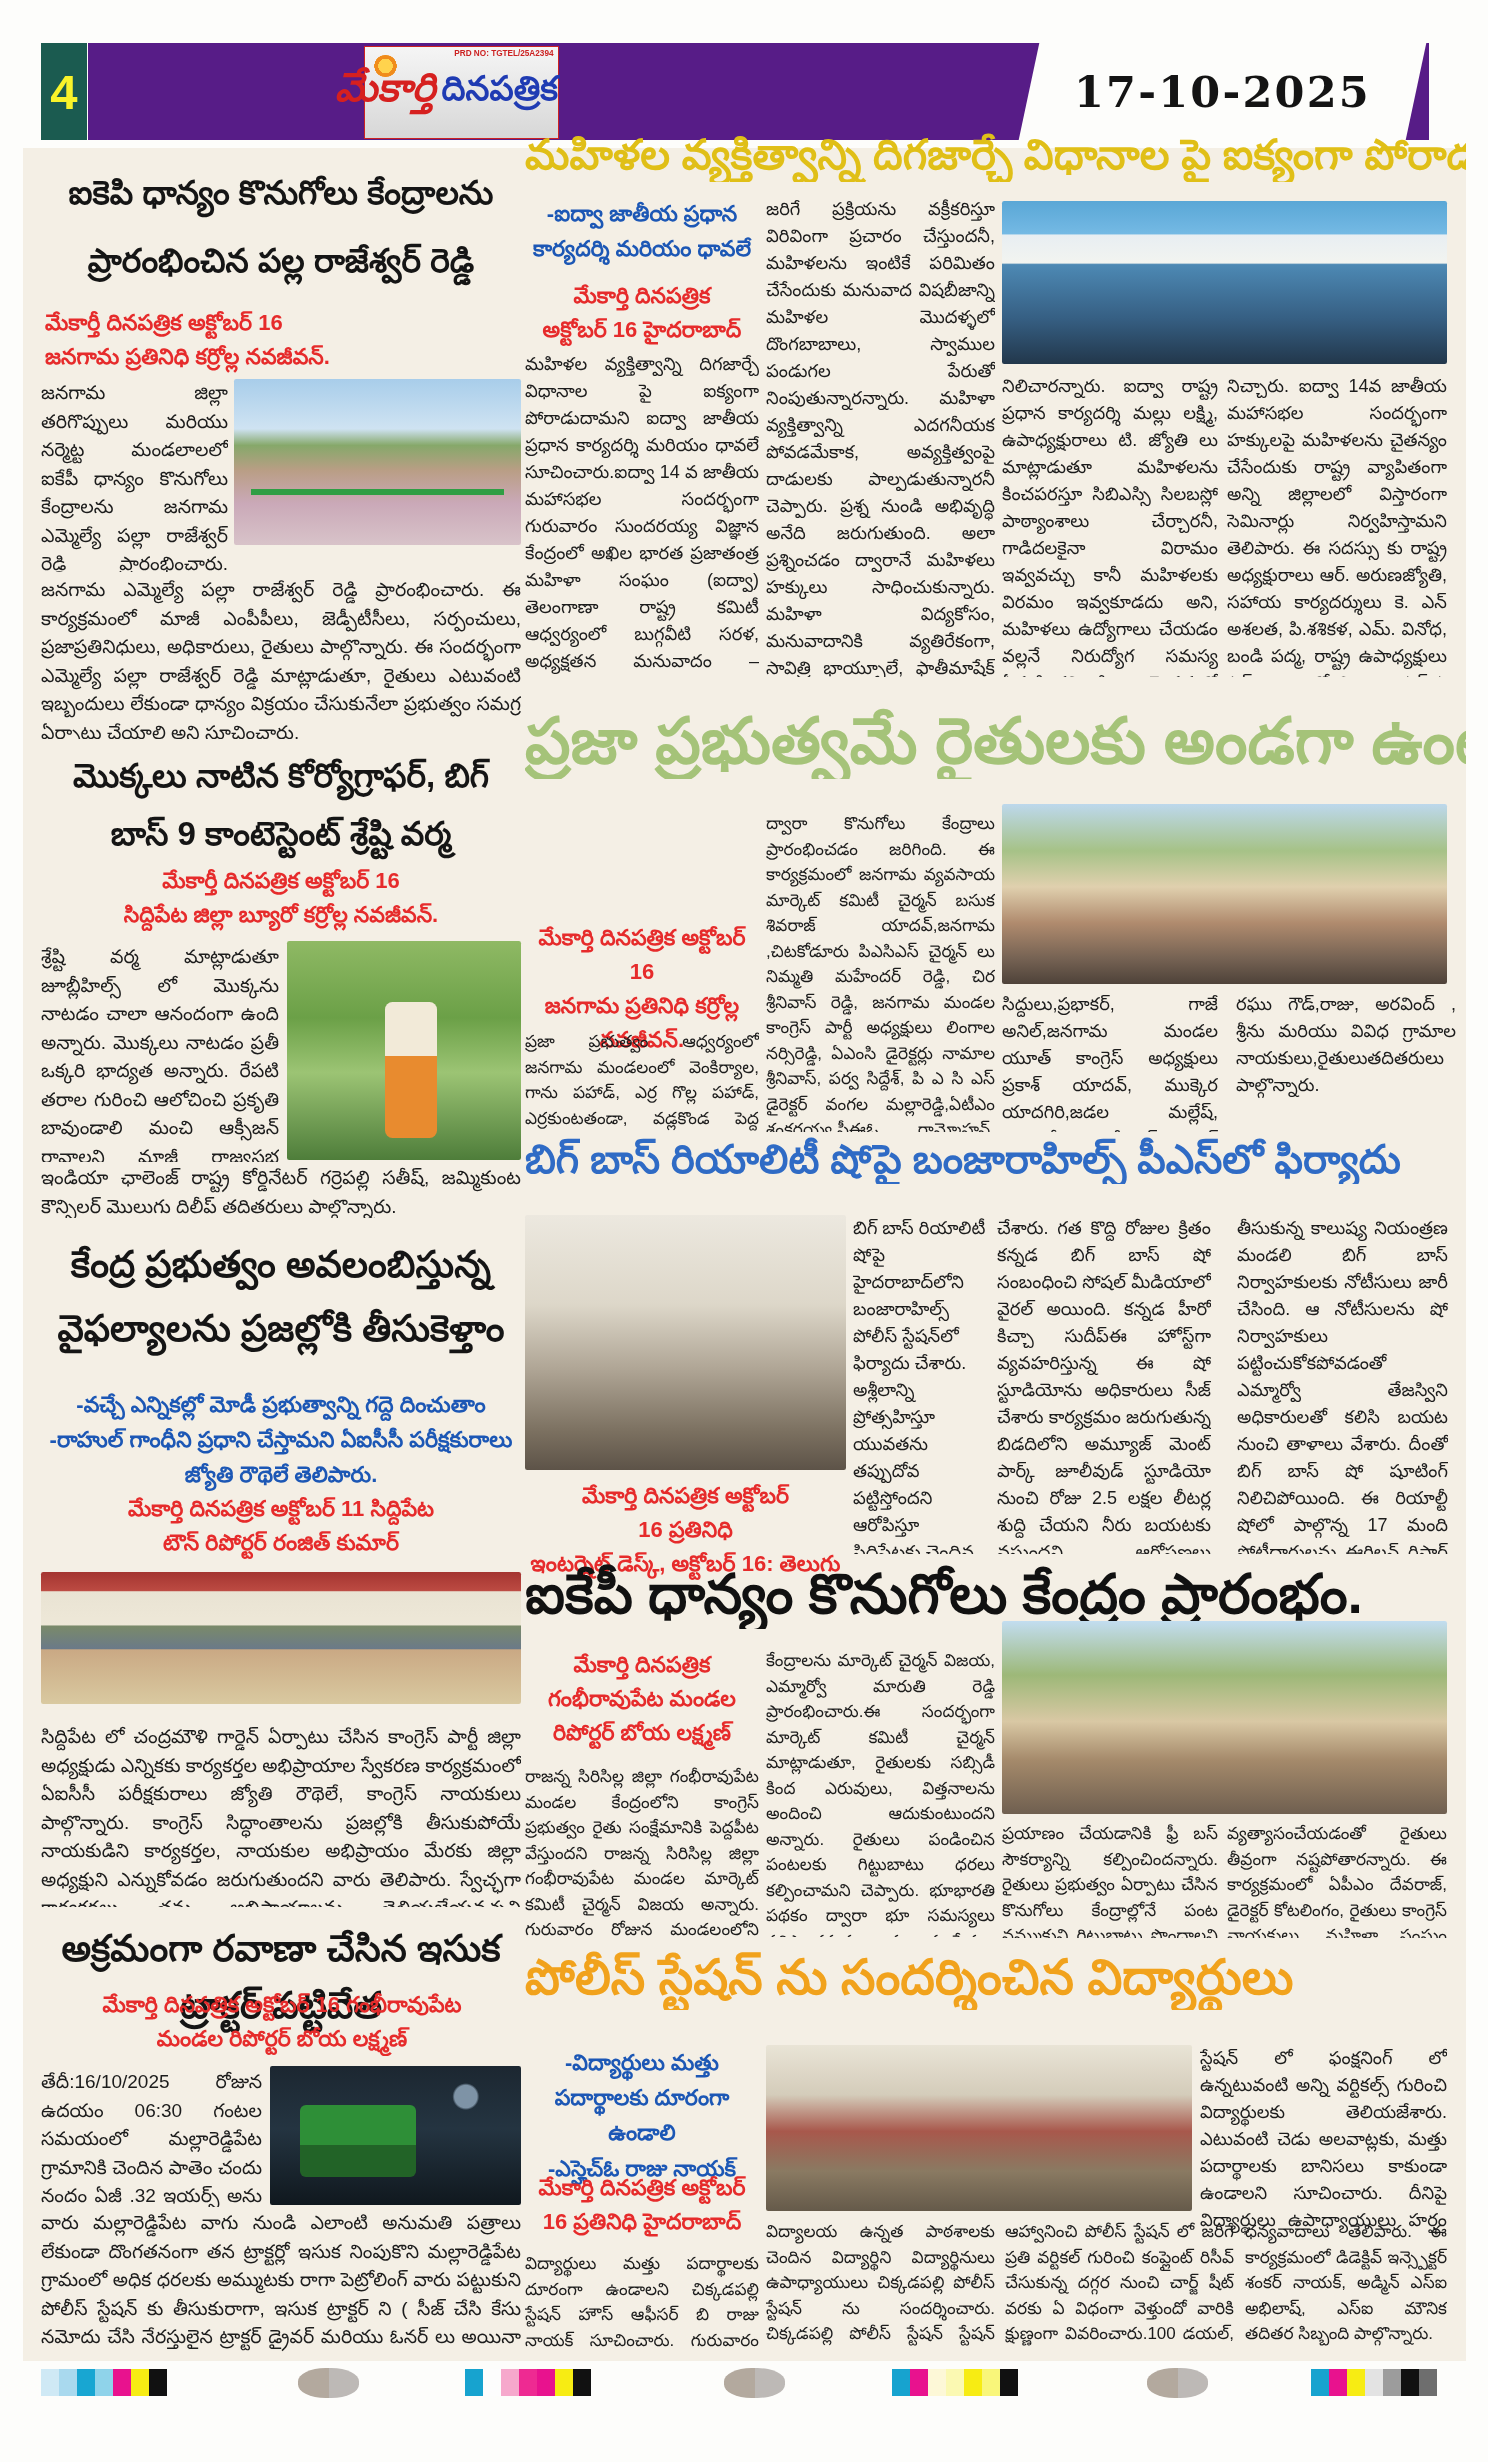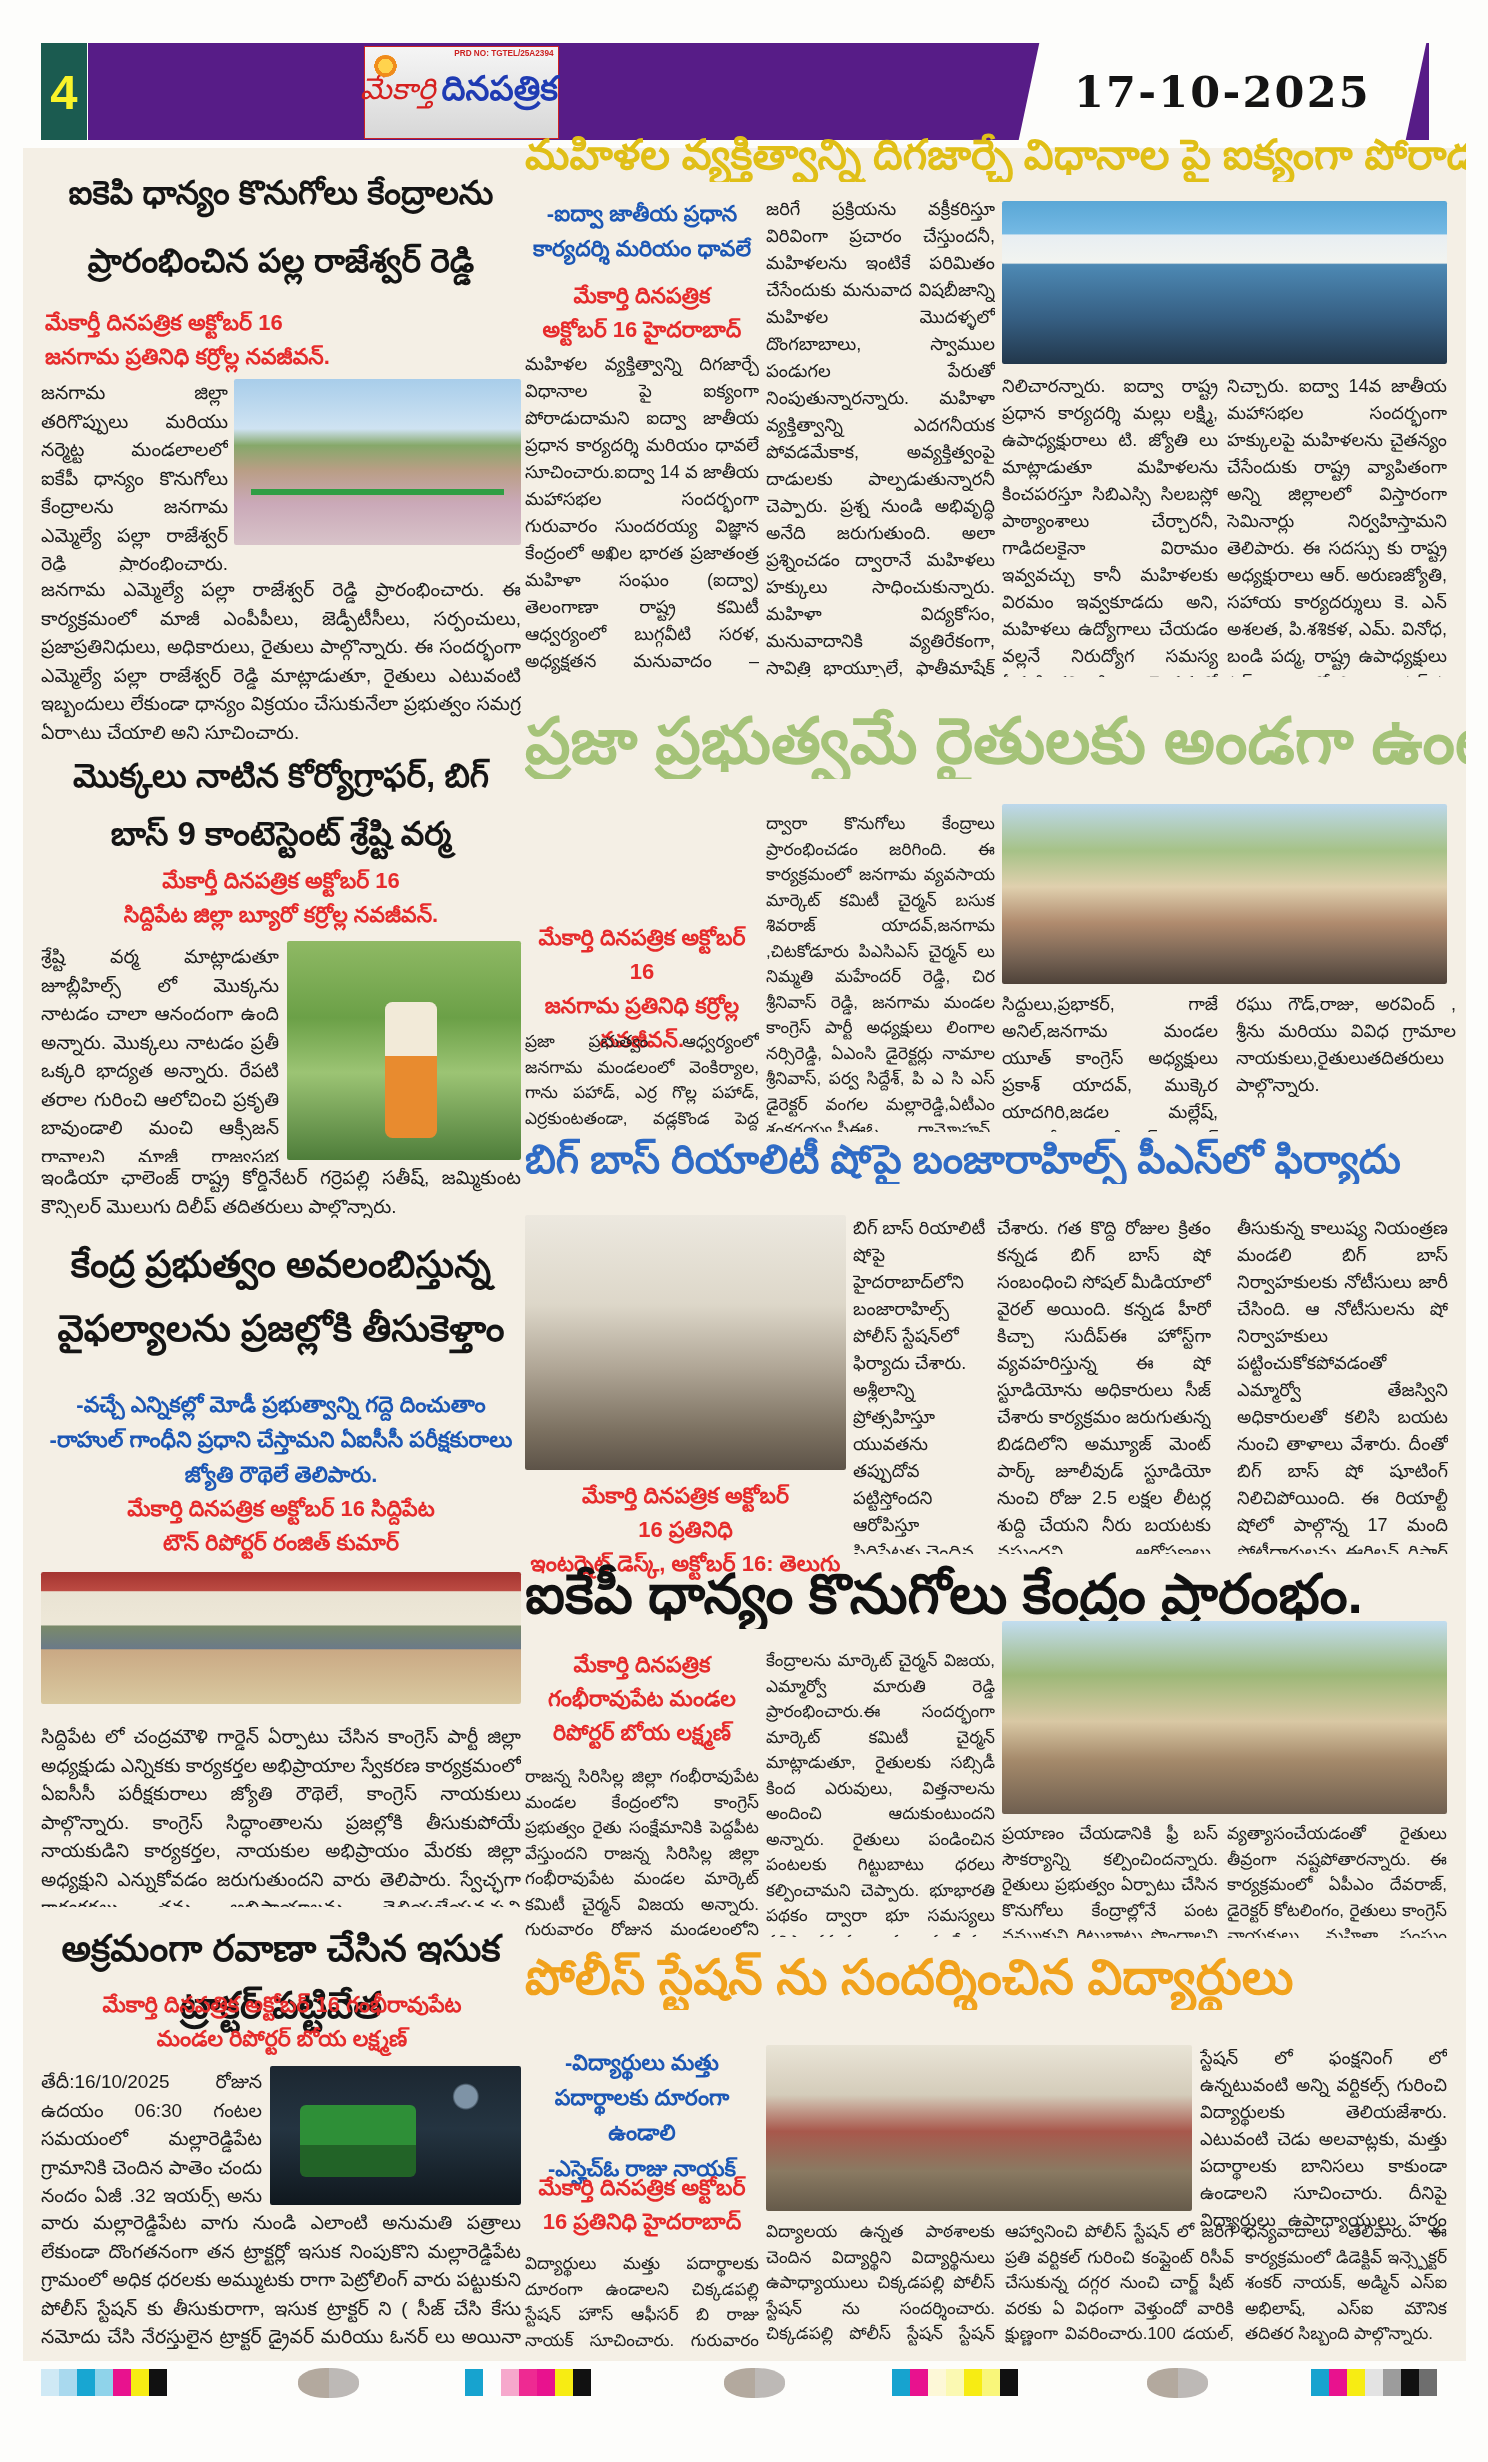--- a/index.html
+++ b/index.html
@@ -6,21 +6,21 @@
   .page{position:relative;width:1488px;height:2462px;background:#fdfdfb;overflow:hidden;
         font-family:"Liberation Sans","DejaVu Sans",sans-serif;}
   .content-bg{position:absolute;left:22.5px;top:148px;width:1443px;height:2213px;background:#f4efe5;}
   
   .hd-green{position:absolute;left:41px;top:43px;width:46px;height:97px;background:#1b5b50;
             color:#f9f32a;font-size:49px;font-weight:bold;display:flex;align-items:center;justify-content:center;}
   .hd-purple{position:absolute;left:88px;top:43px;width:1341px;height:97px;background:#571c87;}
   .hd-logo{position:absolute;left:364px;top:46px;width:193px;height:91px;
            background:linear-gradient(180deg,#f5f5f5,#d7d7d7);border:1.5px solid #cc2222;
            display:flex;align-items:center;justify-content:flex-end;gap:6px;}
-  .logo-main{color:#d6201f;font-size:30px;font-weight:normal;font-style:italic;}
+  .logo-main{color:#d6201f;font-size:40px;font-weight:bold;font-style:italic;}
   .logo-sub{color:#1f3bb3;font-size:34px;font-weight:bold;}
   .logo-reg{position:absolute;top:2.2px;right:4.5px;color:#cc2222;font-size:8.2px;font-weight:bold;}
   .logo-sun{position:absolute;left:9px;top:7.5px;width:22.5px;height:22.5px;border-radius:50%;
             background:radial-gradient(circle,#ffd34d 0 45%,#f08c1b 46% 70%,rgba(0,0,0,0) 71%);}
   .hd-date{position:absolute;left:1029px;top:43px;width:387px;height:97px;background:#fdfdfb;
            transform:skewX(-12deg);display:flex;align-items:center;justify-content:center;}
   .hd-date span{transform:skewX(12deg);font-family:"DejaVu Serif","Liberation Serif",serif;
                 font-weight:bold;font-size:43px;color:#141414;letter-spacing:2.2px;}
   
   .hl{position:absolute;font-weight:bold;color:#151515;text-align:center;line-height:1.8;overflow:hidden;}
@@ -149,21 +149,21 @@
   <div class="by l2-b">మేకార్తీ దినపత్రిక అక్టోబర్ 16
 సిద్దిపేట జిల్లా బ్యూరో కర్రోల్ల నవజీవన్.</div>
   <div class="bd l2-bl">శ్రేష్టి వర్మ మాట్లాడుతూ జూబ్లీహిల్స్ లో మొక్కను నాటడం చాలా ఆనందంగా ఉంది అన్నారు. మొక్కలు నాటడం ప్రతీ ఒక్కరి భాద్యత అన్నారు. రేపటి తరాల గురించి ఆలోచించి ప్రకృతి బావుండాలి మంచి ఆక్సీజన్ రావాలని మాజీ రాజ్యసభ సభ్యులు జోగినపల్లి సంతోష్ కుమార్ చేపట్టినందుకు కృతజ్ఞతలు తెలిపారు. తమ అభిమానులు అందరూ మొక్కను నాటి ఫోటో పంపాలని కోరడం జరిగింది. ఈ కార్యక్రమం లో గ్రీన్</div>
   <div class="ph ph-l2 l2-ph"></div>
   <div class="bd l2-bf">ఇండియా ఛాలెంజ్ రాష్ట్ర కోర్డినేటర్ గర్రెపల్లి సతీష్, జమ్మికుంట కౌన్సిలర్ మొలుగు దిలీప్ తదితరులు పాల్గొన్నారు.</div>
 
   <div class="hl l3-t">కేంద్ర ప్రభుత్వం అవలంబిస్తున్న వైఫల్యాలను ప్రజల్లోకి తీసుకెళ్తాం</div>
   <div class="sh l3-s">-వచ్చే ఎన్నికల్లో మోడీ ప్రభుత్వాన్ని గద్దె దించుతాం
 -రాహుల్ గాంధీని ప్రధాని చేస్తామని ఏఐసీసీ పరీక్షకురాలు
 జ్యోతి రౌథెలే తెలిపారు.</div>
-  <div class="by l3-b">మేకార్తి దినపత్రిక అక్టోబర్ 16 సిద్దిపేట
+  <div class="by l3-b">మేకార్తి దినపత్రిక అక్టోబర్ 11 సిద్దిపేట
 టౌన్ రిపోర్టర్ రంజిత్ కుమార్</div>
   <div class="ph ph-l3 l3-ph"></div>
   <div class="bd l3-bd">సిద్దిపేట లో చంద్రమౌళి గార్డెన్ ఏర్పాటు చేసిన కాంగ్రెస్ పార్టీ జిల్లా అధ్యక్షుడు ఎన్నికకు కార్యకర్తల అభిప్రాయాల స్వేకరణ కార్యక్రమంలో ఏఐసీసీ పరీక్షకురాలు జ్యోతి రౌథెలే, కాంగ్రెస్ నాయకులు పాల్గొన్నారు. కాంగ్రెస్ సిద్ధాంతాలను ప్రజల్లోకి తీసుకుపోయే నాయకుడిని కార్యకర్తల, నాయకుల అభిప్రాయం మేరకు జిల్లా అధ్యక్షుని ఎన్నుకోవడం జరుగుతుందని వారు తెలిపారు. స్వేచ్ఛగా కార్యకర్తలు తమ అభిప్రాయాలను తెలియజేయవచ్చని పేర్కొన్నారు.బైట్ ఏఐసీసీ పరీక్షకురాలు జ్యోతి రౌథెలే</div>
 
   <div class="hl l4-t">అక్రమంగా రవాణా చేసిన ఇసుక ట్రాక్టర్ పట్టివేత</div>
   <div class="by l4-b">మేకార్తి దినపత్రిక అక్టోబర్ 16 గంభీరావుపేట
 మండల రిపోర్టర్ బోయ లక్ష్మణ్</div>
   <div class="bd l4-bl">తేదీ:16/10/2025 రోజున ఉదయం 06:30 గంటల సమయంలో మల్లారెడ్డిపేట గ్రామానికి చెందిన పాతెం చందు నందం ఏజీ .32 ఇయర్స్ అను అతడు పాథెం నందం మల్లయ్య 60 ఇయర్స్ క్యాస్ట్ మున్నూరు కాపు అను</div>
   <div class="ph ph-l4 l4-ph"></div>
   <div class="bd l4-bf">వారు మల్లారెడ్డిపేట వాగు నుండి ఎలాంటి అనుమతి పత్రాలు లేకుండా దొంగతనంగా తన ట్రాక్టర్లో ఇసుక నింపుకొని మల్లారెడ్డిపేట గ్రామంలో అధిక ధరలకు అమ్ముటకు రాగా పెట్రోలింగ్ వారు పట్టుకుని పోలీస్ స్టేషన్ కు తీసుకురాగా, ఇసుక ట్రాక్టర్ ని ( సీజ్ చేసి కేసు నమోదు చేసి నేరస్తులైన ట్రాక్టర్ డ్రైవర్ మరియు ఓనర్ లు అయినా పాతం చందు మరియు నందం లను రిమాండ్ కు తరలించామని గంభీరావుపేట ఎస్సై పి. అనిల్ కుమార్ తెలిపారు</div>

